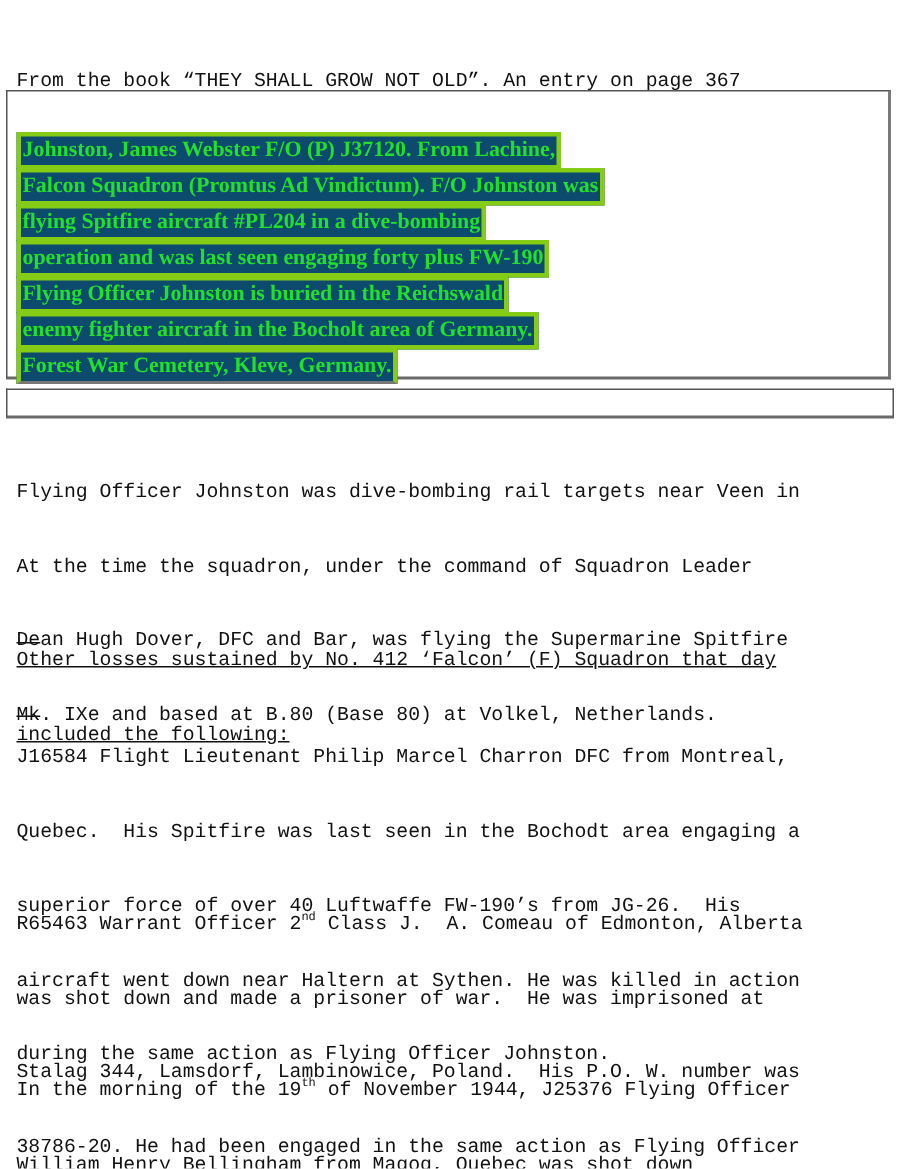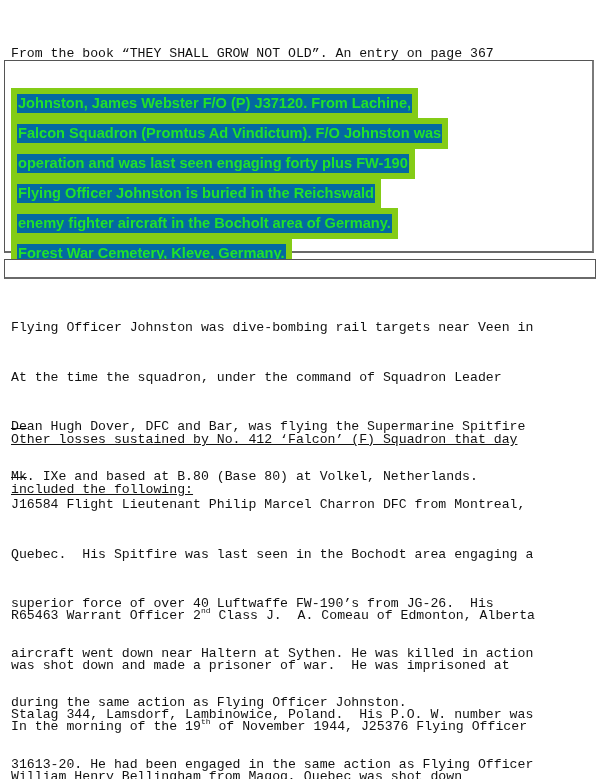--- a/index.html
+++ b/index.html
@@ -47,31 +47,31 @@
       background: #ffffff;
     }
     .quote-lines {
       position: absolute;
       left: 6px;
       top: 28px;
     }
     .qline {
       display: block;
       width: max-content;
-      border: 6px solid #84cc16;
+      border: 3px solid #84cc16;
       margin-top: -1px;
       padding: 0 1px 0 1px;
       height: 19px;
       line-height: 19px;
-      font-family: Liberation Sans, sans-serif;
+      font-family: Liberation Serif, serif;
       font-size: 14.6px;
       font-weight: bold;
       white-space: pre;
       color: #22e02a;
-      background: #0369a1;
+      background: #0c4a6e;
     }
     .qline:last-child {
       border-bottom: 2px solid #777777;
     }
 
     
     .empty-box {
       position: absolute;
       left: 4px;
       top: 259px;
@@ -88,20 +88,21 @@
 
 <div class="para" style="top:13px;">
   <span class="line">From the book “THEY SHALL GROW NOT OLD”. An entry on page 367</span>
   <span class="line">reads as follows:</span>
 </div>
 
 <div class="quote-box">
   <div class="quote-lines">
     <span class="qline">Johnston, James Webster F/O (P) J37120. From Lachine,</span>
     <span class="qline">Falcon Squadron (Promtus Ad Vindictum). F/O Johnston was</span>
+    <span class="qline">flying Spitfire aircraft #PL204 in a dive-bombing</span>
     <span class="qline">operation and was last seen engaging forty plus FW-190</span>
     <span class="qline">Flying Officer Johnston is buried in the Reichswald</span>
     <span class="qline">enemy fighter aircraft in the Bocholt area of Germany.</span>
     <span class="qline">Forest War Cemetery, Kleve, Germany.</span>
   </div>
 </div>
 
 <div class="empty-box"></div>
 
 <div class="para" style="top:287px;">
@@ -121,21 +122,21 @@
   <span class="line">Quebec.  His Spitfire was last seen in the Bochodt area engaging a</span>
   <span class="line">superior force of over 40 Luftwaffe FW-190’s from JG-26.  His</span>
   <span class="line">aircraft went down near Haltern at Sythen. He was killed in action</span>
   <span class="line">during the same action as Flying Officer Johnston.</span>
 </div>
 
 <div class="para" style="top:575px;">
   <span class="line"><span>R65463 Warrant Officer 2</span><sup>nd</sup><span> Class J.  A. Comeau of Edmonton, Alberta</span></span>
   <span class="line">was shot down and made a prisoner of war.  He was imprisoned at</span>
   <span class="line">Stalag 344, Lamsdorf, Lambinowice, Poland.  His P.O. W. number was</span>
-  <span class="line">31613-20. He had been engaged in the same action as Flying Officer</span>
+  <span class="line">38786-20. He had been engaged in the same action as Flying Officer</span>
   
 </div>
 
 <div class="para" style="top:686px;">
   <span class="line"><span>In the morning of the 19</span><sup>th</sup><span> of November 1944, J25376 Flying Officer</span></span>
   <span class="line">William Henry Bellingham from Magog, Quebec was shot down</span>
   
   
 </div>
 

